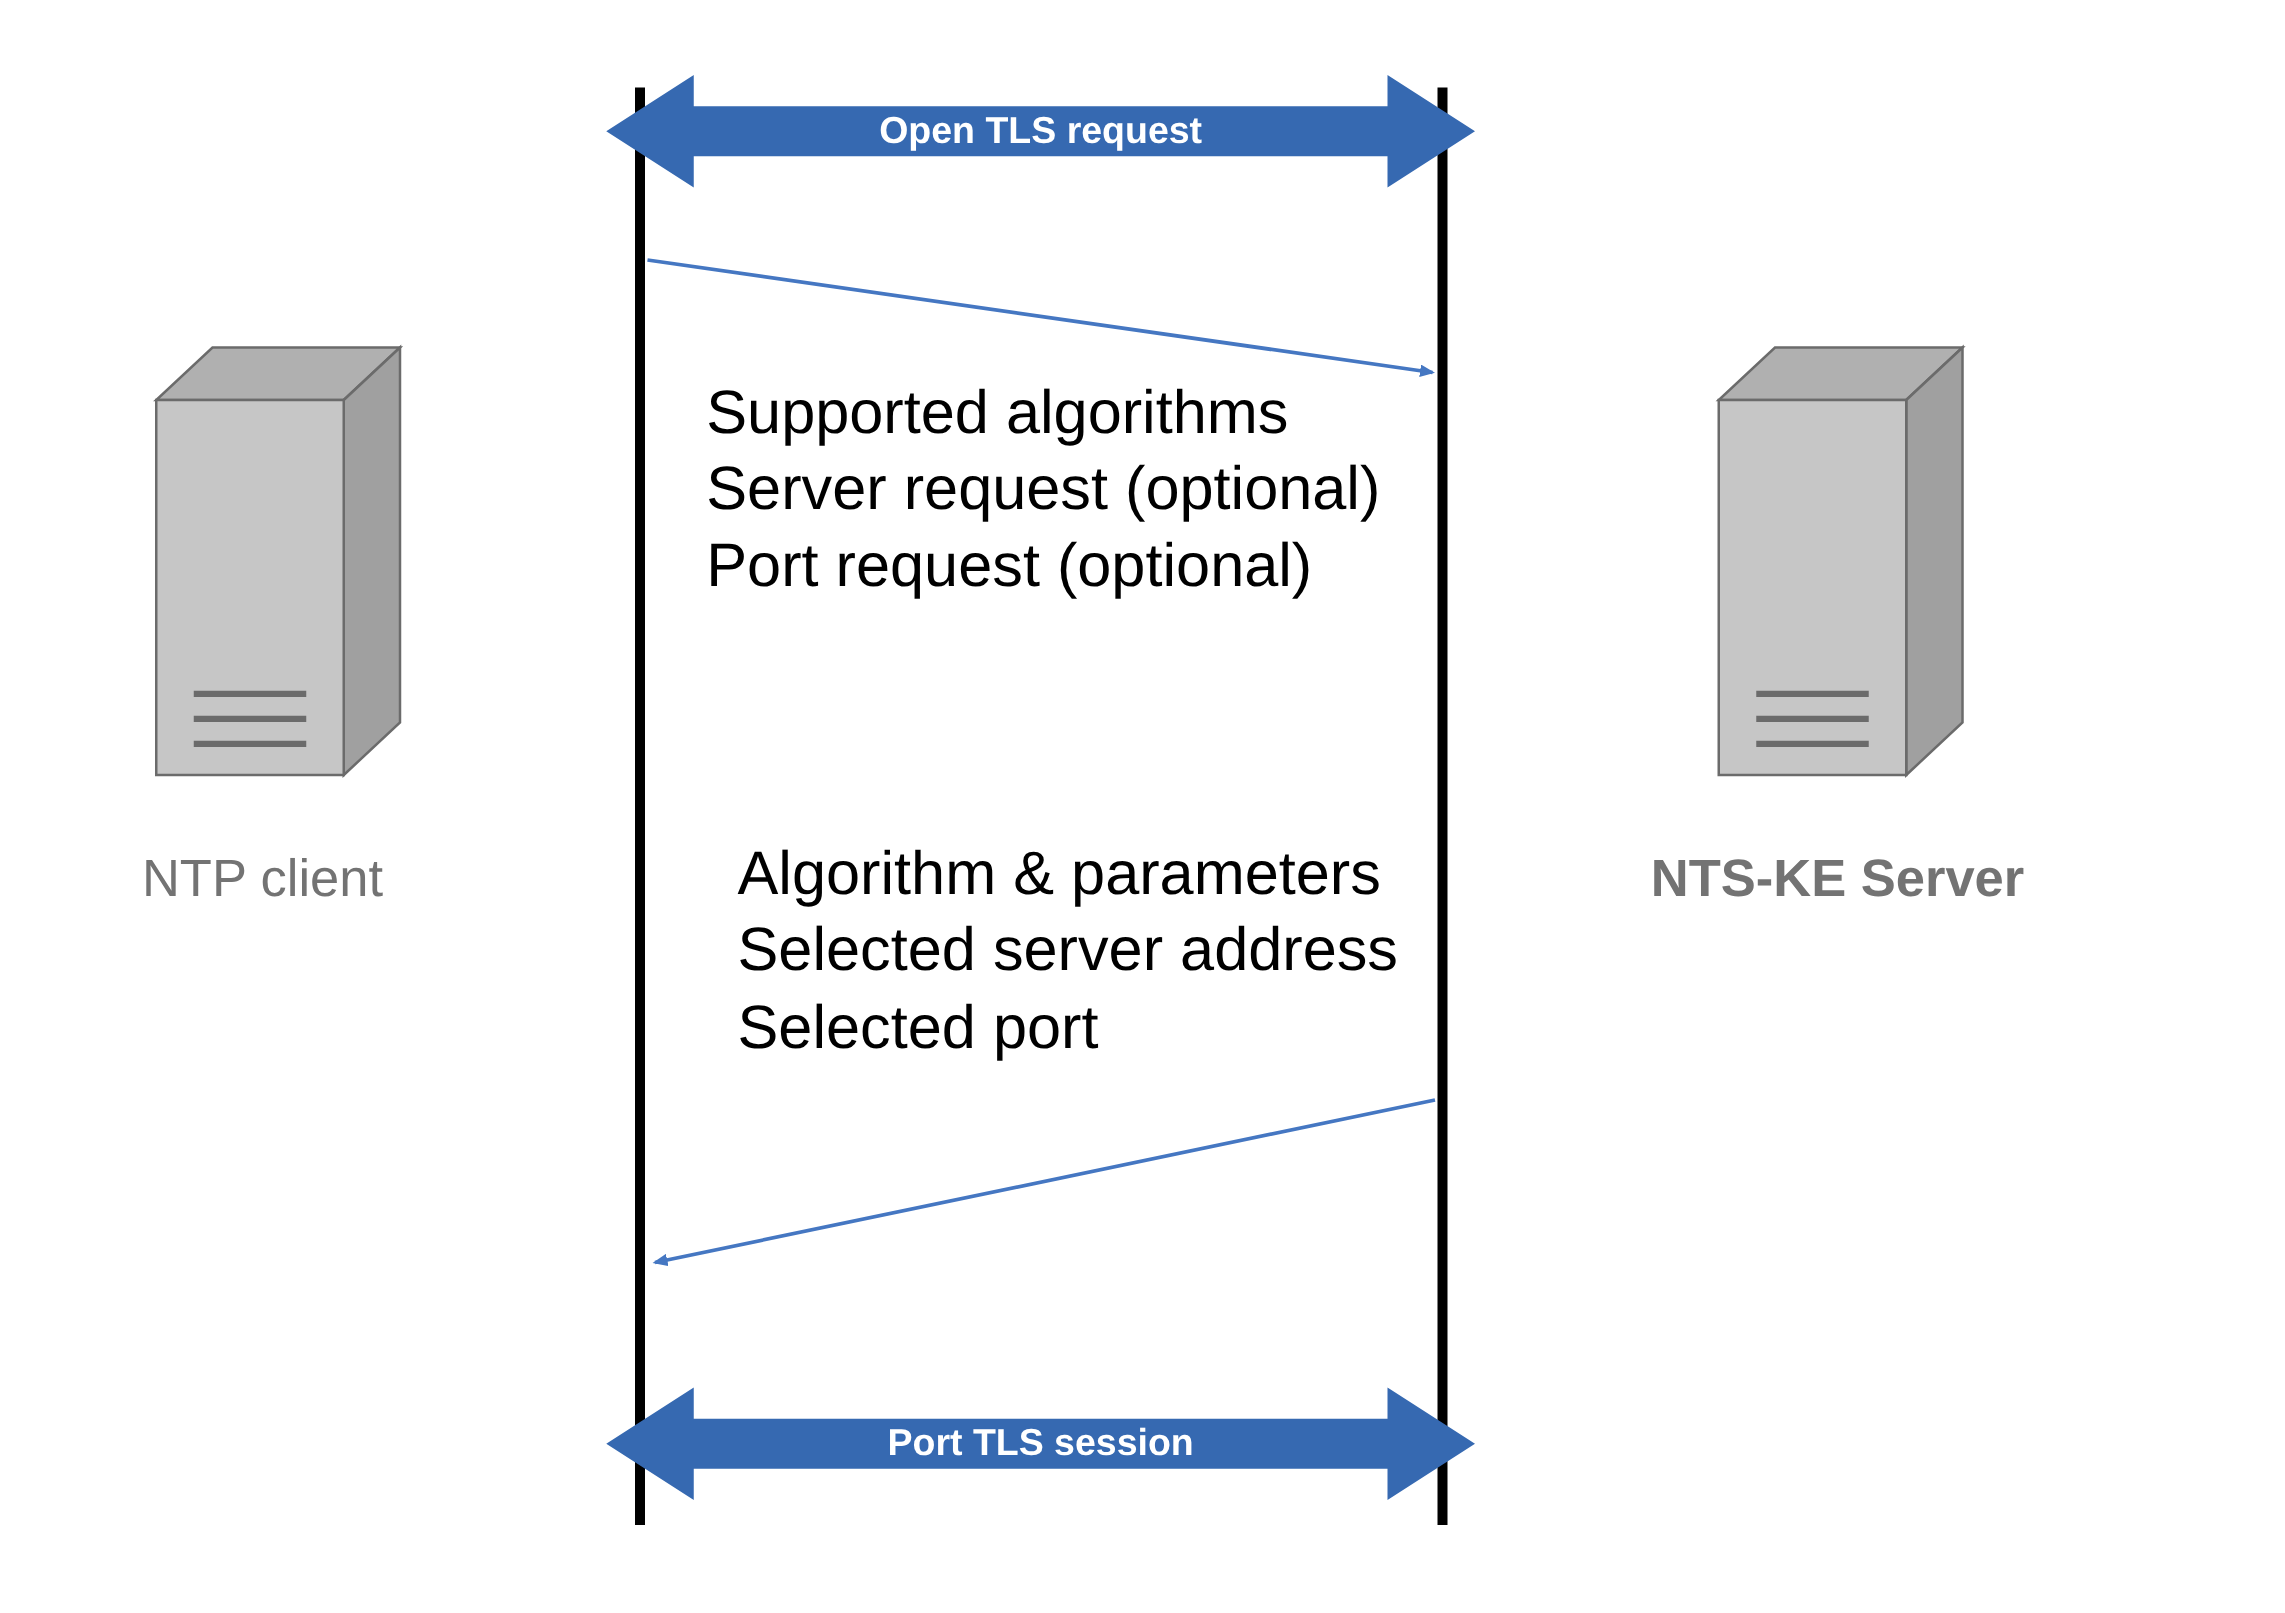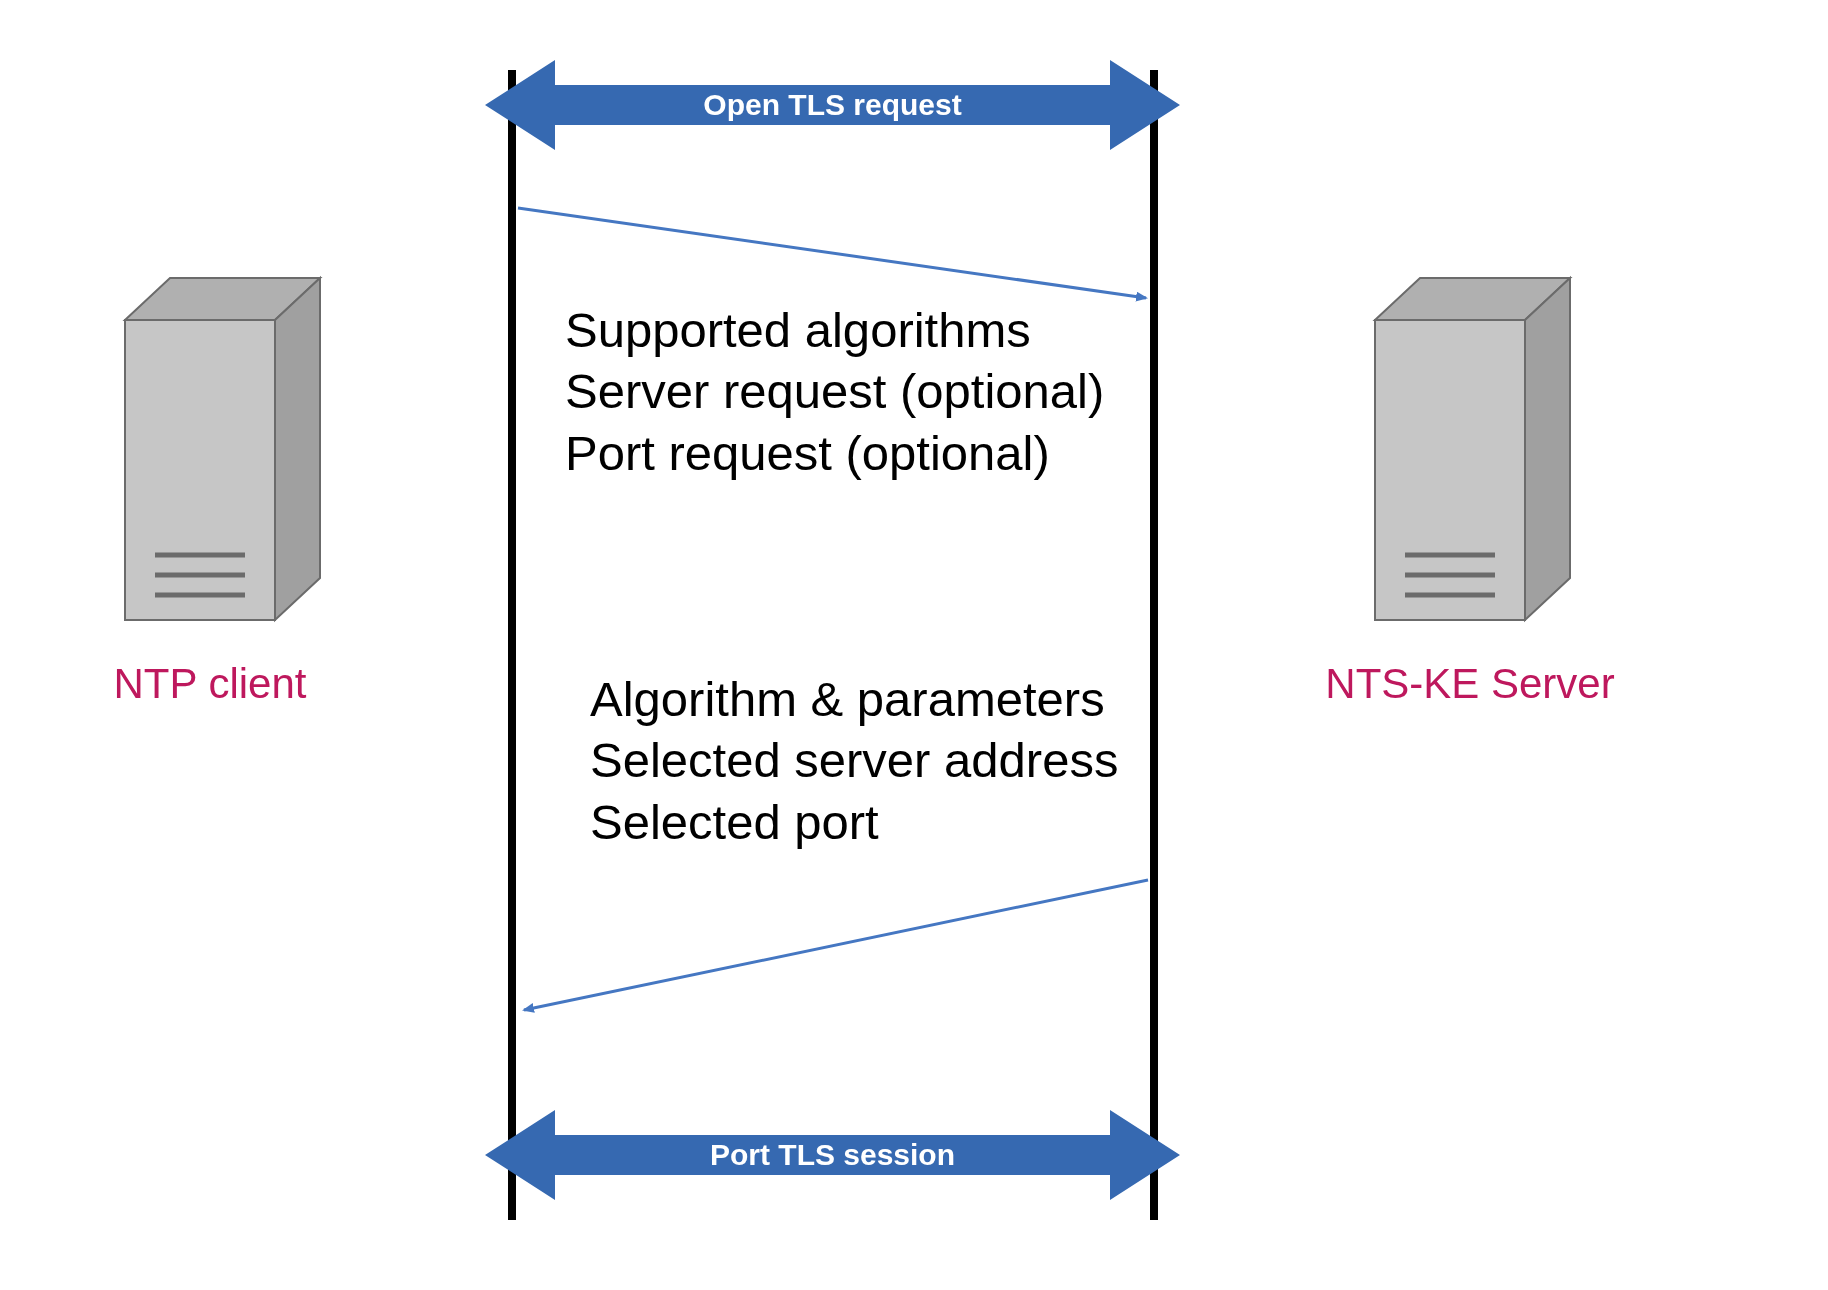--- a/index.html
+++ b/index.html
@@ -16,23 +16,24 @@
     height: 1290px;
   }
   svg.canvas {
     position: absolute;
     left: 0;
     top: 0;
   }
   .node-label {
     position: absolute;
     font-size: 42px;
-    color: #be185d;
+    color: #737373;
     text-align: center;
     white-space: nowrap;
+    margin-top: 19px;
   }
   .banner-label {
     position: absolute;
     font-size: 30px;
     font-weight: 600;
     color: #ffffff;
     text-align: center;
     white-space: nowrap;
   }
   .msg-block {
@@ -94,21 +95,21 @@
       <line x1="1405" y1="555" x2="1495" y2="555" stroke="#6B6B6B" stroke-width="5"></line>
       <line x1="1405" y1="575" x2="1495" y2="575" stroke="#6B6B6B" stroke-width="5"></line>
       <line x1="1405" y1="595" x2="1495" y2="595" stroke="#6B6B6B" stroke-width="5"></line>
     </g>
   </svg>
 
   <div class="banner-label" style="left:560px; top:88px; width:545px;">Open TLS request</div>
   <div class="banner-label" style="left:560px; top:1138px; width:545px;">Port TLS session</div>
 
   <div class="node-label" style="left:60px; top:660px; width:300px;">NTP client</div>
-  <div class="node-label" style="left:1310px; top:660px; width:320px;">NTS-KE Server</div>
+  <div class="node-label" style="left:1310px; top:660px; width:320px;font-weight:bold;">NTS-KE Server</div>
 
   <div class="msg-block" style="left:565px; top:300px;">
     <div>Supported algorithms</div>
     <div>Server request (optional)</div>
     <div>Port request (optional)</div>
   </div>
 
   <div class="msg-block" style="left:590px; top:645px;margin-top:24px;">
     <div>Algorithm &amp; parameters</div>
     <div>Selected server address</div>

